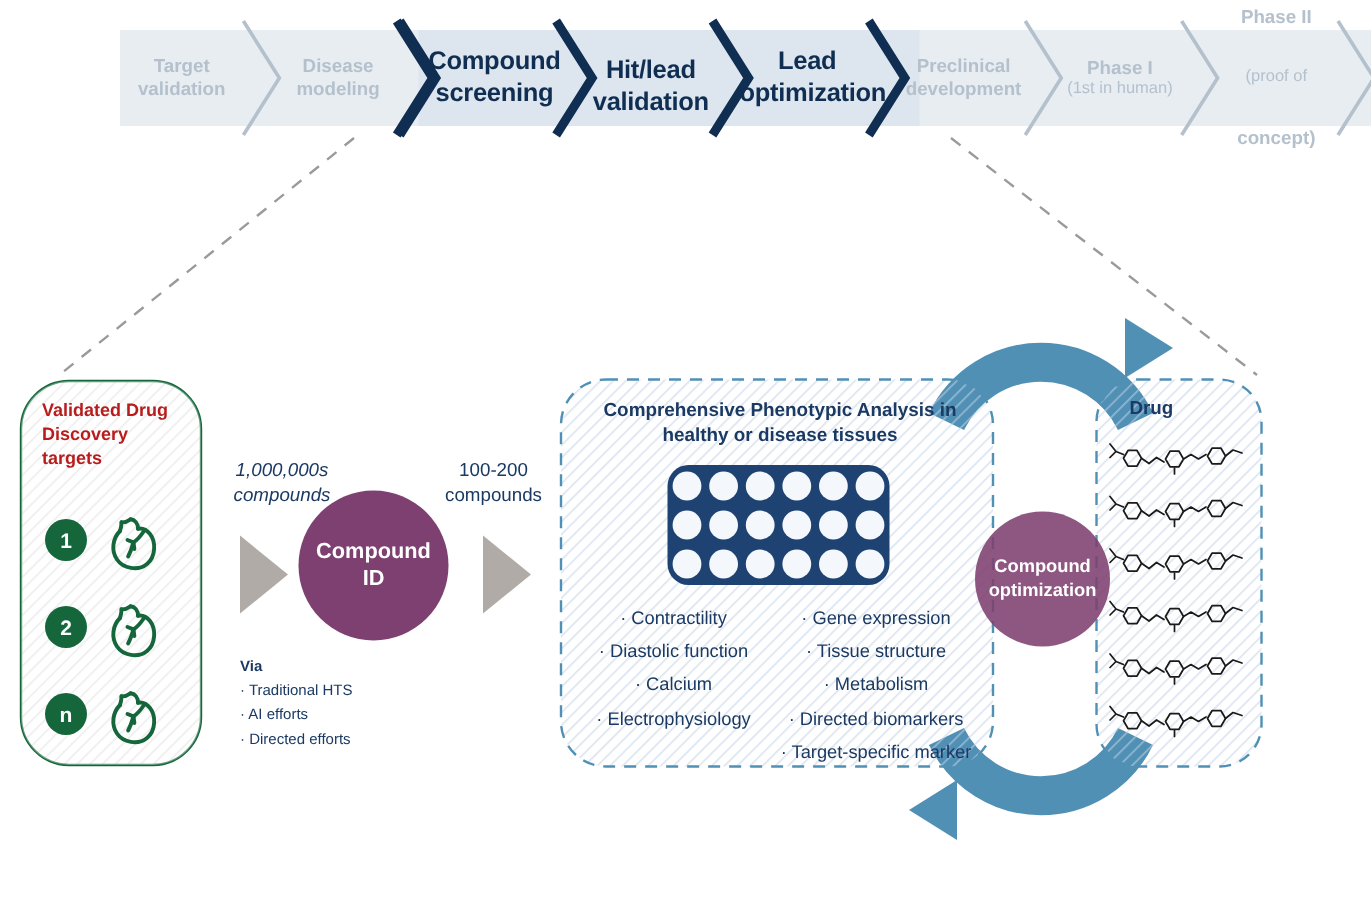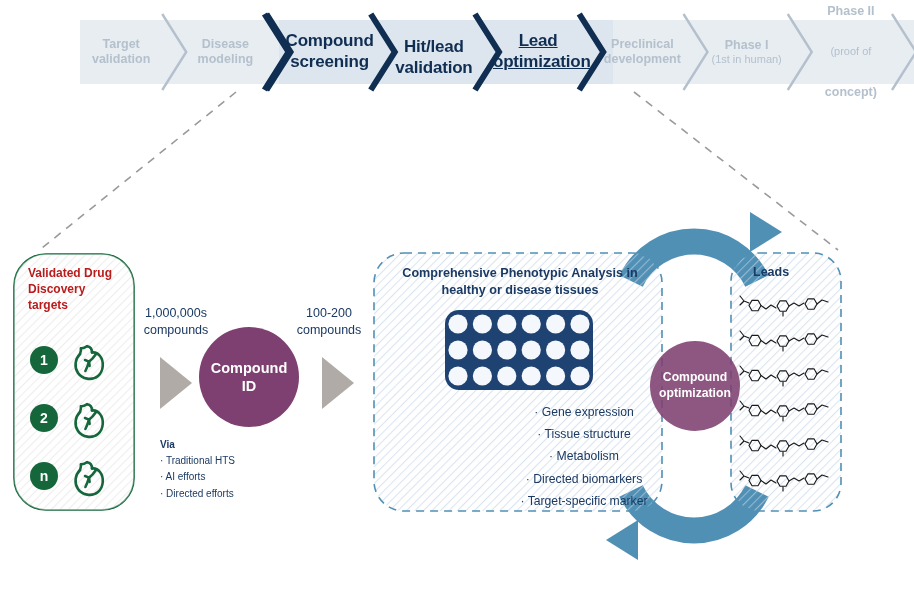--- a/index.html
+++ b/index.html
@@ -89,21 +89,21 @@
           <span class="l2">modeling</span>
         </div>
         <div class="stage-label stage-on" style="left: 284.5px; top: 20px; width: 90.25px; height: 64px;">
           <span class="l1">Compound</span>
           <span class="l2">screening</span>
         </div>
         <div class="stage-label stage-on" style="left: 388.75px; top: 20px; width: 90.25px; height: 76px;">
           <span class="l1">Hit/lead</span>
           <span class="l2">validation</span>
         </div>
-        <div class="stage-label stage-on" style="left: 493px; top: 20px; width: 90.25px; height: 64px; text-decoration: underline;">
+        <div class="stage-label stage-on" style="left: 493px; top: 20px; width: 90.25px; height: 64px;">
           <span class="l1">Lead</span>
           <span class="l2">optimization</span>
         </div>
         <div class="stage-label stage-dim" style="left: 597.25px; top: 20px; width: 90.25px; height: 64px;">
           <span class="l1">Preclinical</span>
           <span class="l2">development</span>
         </div>
         <div class="stage-label stage-dim" style="left: 701.5px; top: 20px; width: 90.25px; height: 64px;">
           <span class="l1">Phase I</span>
           <span class="l2 sub">(1st in human)</span>
@@ -208,21 +208,21 @@
       <path d="M30 14 C28 17 26 19.6 23 21.6"></path>
       <path d="M23 21.6 L19 20"></path>
       <path d="M23 21.6 L23.6 26"></path>
       <path d="M23 21.6 C22 25 21 28 19.4 31"></path>
     </g>
             </svg></div>
         </div>
       </div>
   </div>
 
-  <div class="flowlabel" style="left:128px;top:305px;width:96px;">
+  <div class="flowlabel" style="left:140px;top:305px;width:96px;font-style:italic;">
     <span>1,000,000s</span><br>
     <span>compounds</span>
   </div>
   <div class="flowlabel" style="left:281px;top:305px;width:96px;">
     <span>100-200</span><br>
     <span>compounds</span>
   </div>
 
   <div id="circleID">
     <span>Compound</span>
@@ -261,36 +261,42 @@
           <circle cx="136" cy="41" r="9.6"></circle>
           <circle cx="14" cy="67" r="9.6"></circle>
           <circle cx="38.4" cy="67" r="9.6"></circle>
           <circle cx="62.8" cy="67" r="9.6"></circle>
           <circle cx="87.19999999999999" cy="67" r="9.6"></circle>
           <circle cx="111.6" cy="67" r="9.6"></circle>
           <circle cx="136" cy="67" r="9.6"></circle>
         </g>
     </svg>
 
+    <div class="feat" id="featL">
+        <div>· Contractility</div>
+        <div>· Diastolic function</div>
+        <div>· Calcium</div>
+        <div>· Electrophysiology</div>
+      </div>
     <div class="feat" id="featR">
         <div>· Gene expression</div>
         <div>· Tissue structure</div>
         <div>· Metabolism</div>
         <div>· Directed biomarkers</div>
         <div>· Target-specific marker</div>
       </div>
   </div>
 
   <div id="circleOpt">
     <span>Compound</span>
     <span>optimization</span>
   </div>
 
   <div id="leadsbox">
-    <div class="ltitle">Leads</div>
+    <div class="ltitle">Drug</div>
     <div id="mollist">
         <div class="mol" style="top: 40px;"><svg viewBox="0 0 105 24">
     <path d="M4,3 L8,8 L4,12 M8,8 L13,10" stroke="#1a1a1a" stroke-width="1.15" fill="none" stroke-linejoin="round" stroke-linecap="round"></path>
     <path d="M25.00,12.50L22.00,17.70L16.00,17.70L13.00,12.50L16.00,7.30L22.00,7.30Z" stroke="#1a1a1a" stroke-width="1.15" fill="none" stroke-linejoin="round" stroke-linecap="round"></path>
     <path d="M25,12.5 L30,16 L35,12 L40,15" stroke="#1a1a1a" stroke-width="1.15" fill="none" stroke-linejoin="round" stroke-linecap="round"></path>
     <path d="M53.00,13.00L50.00,18.20L44.00,18.20L41.00,13.00L44.00,7.80L50.00,7.80Z" stroke="#1a1a1a" stroke-width="1.15" fill="none" stroke-linejoin="round" stroke-linecap="round"></path>
     <path d="M47,19 L47,23" stroke="#1a1a1a" stroke-width="1.15" fill="none" stroke-linejoin="round" stroke-linecap="round"></path>
     <path d="M53,13 L58,10 L63,13 L68,10" stroke="#1a1a1a" stroke-width="1.15" fill="none" stroke-linejoin="round" stroke-linecap="round"></path>
     <path d="M81.00,11.00L78.00,16.20L72.00,16.20L69.00,11.00L72.00,5.80L78.00,5.80Z" stroke="#1a1a1a" stroke-width="1.15" fill="none" stroke-linejoin="round" stroke-linecap="round"></path>
     <path d="M81,11 L86,7 L92,9" stroke="#1a1a1a" stroke-width="1.15" fill="none" stroke-linejoin="round" stroke-linecap="round"></path>

